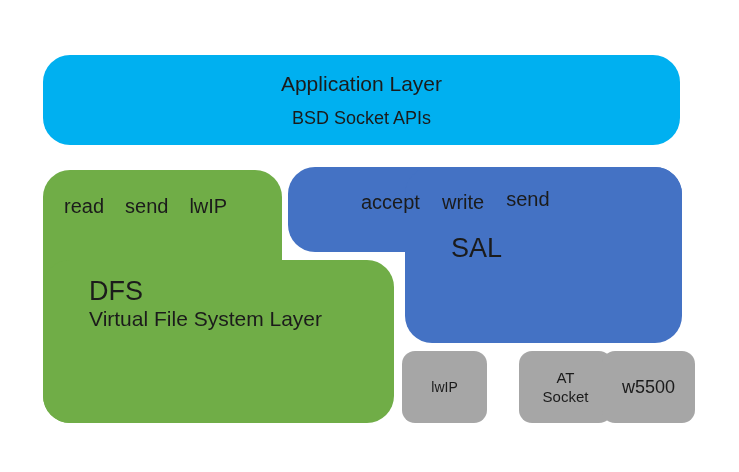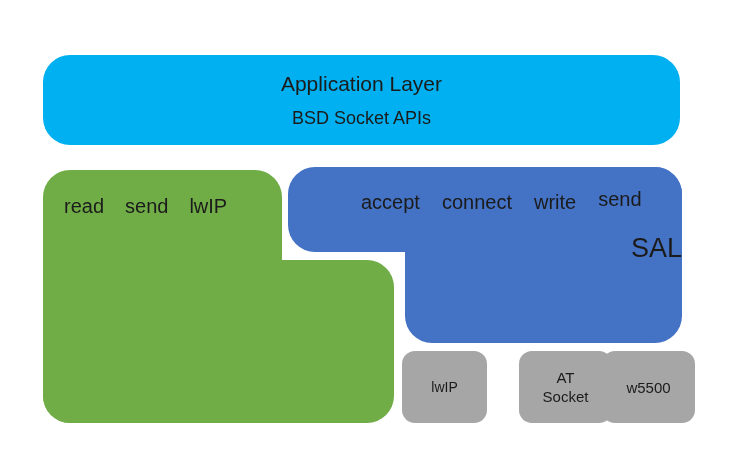--- a/index.html
+++ b/index.html
@@ -40,69 +40,73 @@
     font-size: 20px;
     line-height: 24px;
     white-space: nowrap;
   }
   .dfs-apis { left: 64px; top: 194px; gap: 21px; }
   .sal-apis { left: 318px; top: 190px; gap: 22px; margin-left: 43px; }
   .sal-apis span:last-child { position: relative; top: -3px; }
 
   .label-block {
     position: absolute;
-    text-align: right;
+    text-align: left;
+    margin-left: 46px;
   }
   .dfs-label { left: 43px; top: 276px; width: 336px; }
   .sal-label { left: 405px; top: 233px; width: 277px; }
   .abbr { font-size: 27px; line-height: 30px; }
   .layer-name { font-size: 21px; line-height: 26px; }
 
   
   .b1 { left: 288px; top: 167px; width: 394px; height: 85px; }
   .b2 { left: 405px; top: 167px; width: 277px; height: 176px; }
 
   
   .backend {
     position: absolute;
     top: 351px; height: 72px;
     display: flex; align-items: center; justify-content: center;
     text-align: center;
     white-space: pre-line;
   }
   .backend-lwip   { left: 402px; width: 85px; font-size: 14px; }
   .backend-atsock { left: 519px; width: 93px; font-size: 15px; line-height: 19px; }
-  .backend-w5500  { left: 602px; width: 93px; font-size: 15px; }
+  .backend-w5500  { left: 602px; width: 93px; font-size: 18px; }
 </style>
 </head>
 <body>
 
 <div class="canvas" style="color: rgb(27, 27, 27); background: rgb(255, 255, 255);">
 
   <div class="box app-box r17" style="background: rgb(0, 176, 240);">
     <div class="app-title">Application Layer</div>
     <div class="app-subtitle">BSD Socket APIs</div>
   </div>
 
   <div class="box g1 r17" style="background: rgb(112, 173, 71);"></div>
   <div class="box g2 r17" style="background: rgb(112, 173, 71);"></div>
 
   <div class="api-row dfs-apis">
     <span>read</span>
     <span>send</span>
     <span>lwIP</span>
   </div>
 
+  <div class="label-block dfs-label">
+    <div class="abbr">DFS</div>
+    <div class="layer-name">Virtual File System Layer</div>
+  </div>
 
   <div class="box b1 r17" style="background: rgb(68, 114, 196);"></div>
   <div class="box b2 r17" style="background: rgb(68, 114, 196);"></div>
 
   <div class="api-row sal-apis">
     <span>accept</span>
-    <span>connect</span>
     <span>write</span>
     <span>send</span>
   </div>
 
   <div class="label-block sal-label">
     <div class="abbr">SAL</div>
   </div>
 
   <div class="backend backend-lwip r13" style="background: rgb(166, 166, 166);">
     <span>lwIP</span>

